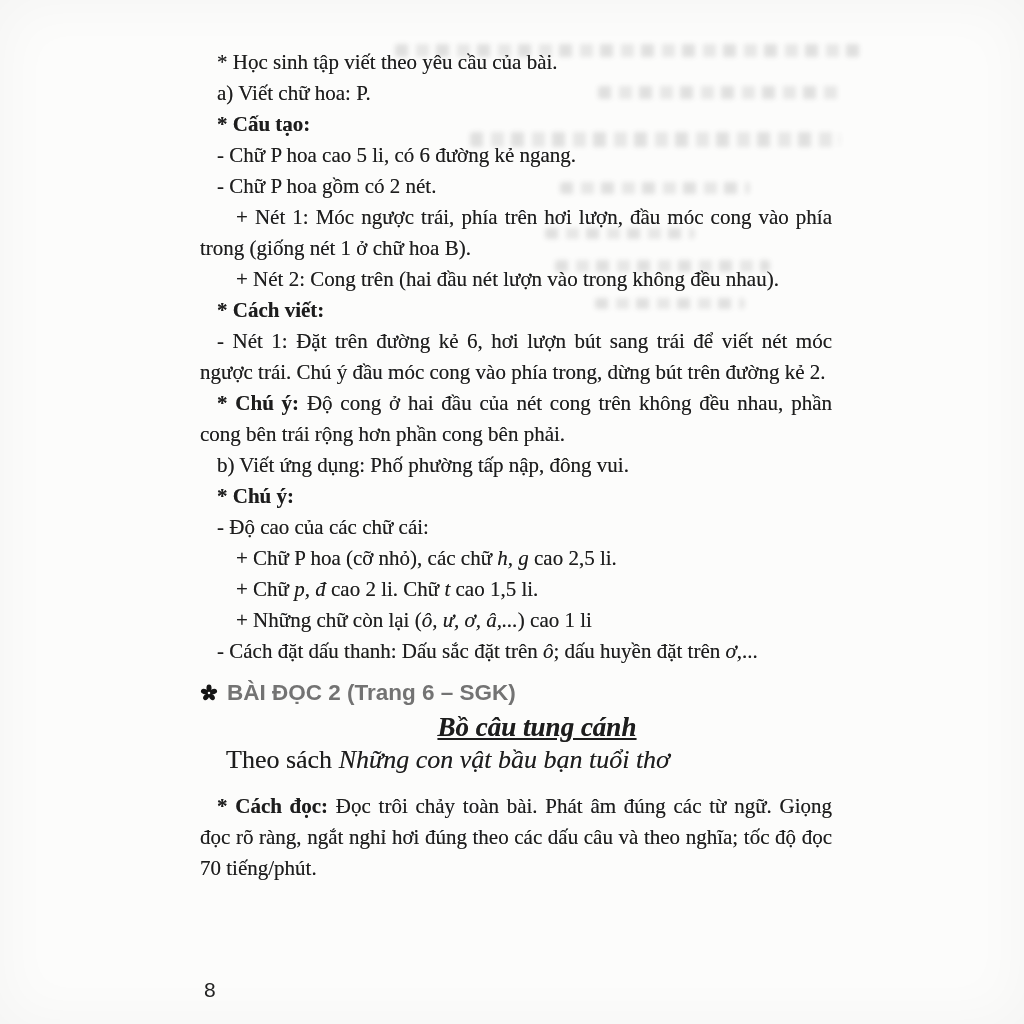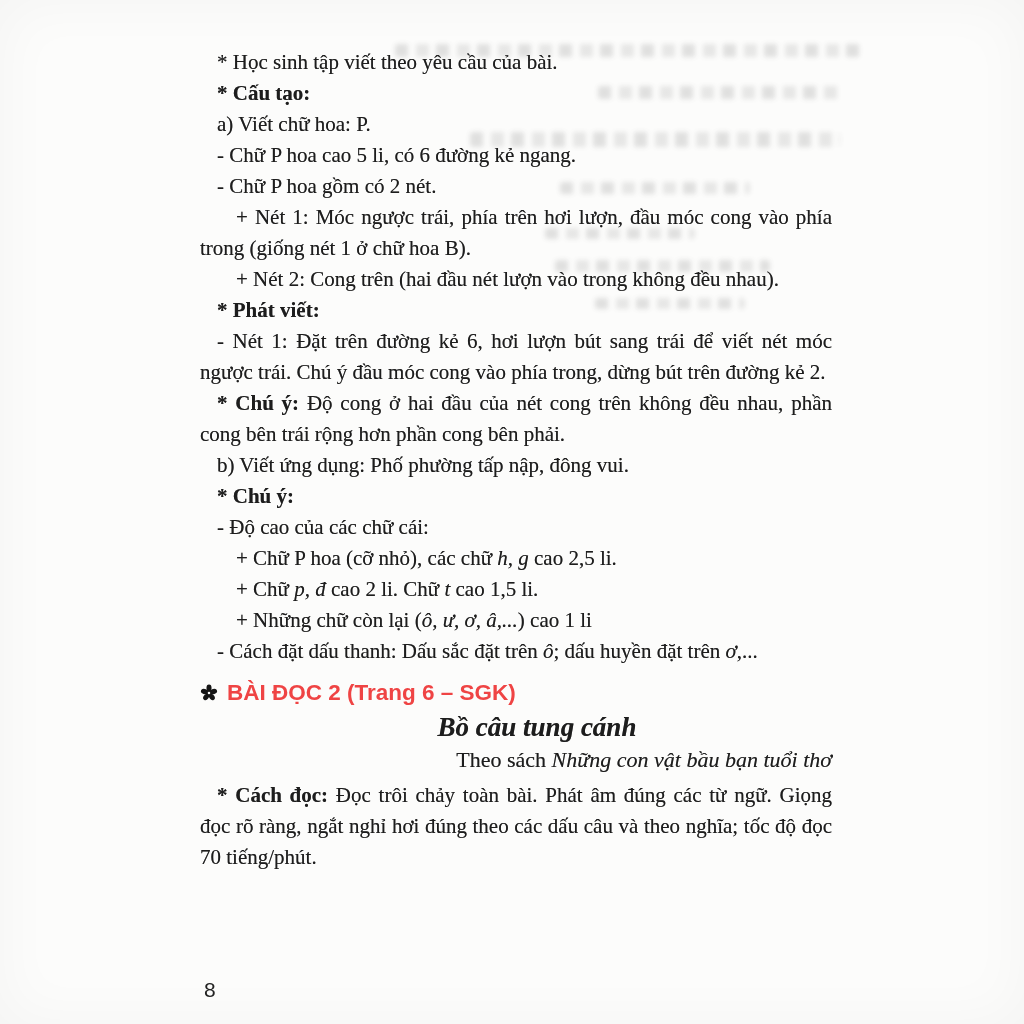--- a/index.html
+++ b/index.html
@@ -32,42 +32,43 @@
   .section-head {
     margin: 12px 0 2px;
     font-family: "Liberation Sans", sans-serif;
     font-weight: bold;
     font-size: 22.5px;
     line-height: 28px;
     display: flex;
     align-items: center;
     gap: 9px;
     text-align: left;
-    color: #ef4444;
+    color: #737373;
   }
   .flower { width: 18px; height: 18px; flex: 0 0 auto; display: inline-block; }
   .reading-title {
     margin: 2px 0 0;
     text-align: center;
     font-weight: bold;
     font-style: italic;
     font-size: 27px;
     line-height: 36px;
     padding-left: 42px;
     text-shadow: 0 0 0.5px rgba(20,20,20,0.6);
+    text-decoration: underline;
   }
   .reading-source {
     margin: 0;
-    text-align: right;
-    font-size: 22px;
+    text-align: left;
+    font-size: 26px;
     line-height: 30px;
     padding-left: 26px;
     text-shadow: 0 0 0.4px rgba(20,20,20,0.5);
   }
-  .cach-doc { margin-top: 5px; }
+  .cach-doc { margin-top: 16px; }
   .page-number {
     position: absolute;
     left: 204px; top: 978px;
     font-size: 21px;
     font-family: "Liberation Sans", sans-serif;
     color: #222;
   }
   
   .ghost {
     position: absolute;
@@ -81,33 +82,33 @@
   }
 </style>
 </head>
 <body>
 
 <div class="scan-page">
 
 
   <p class="p ind1">* Học sinh tập viết theo yêu cầu của bài.</p>
 
+  <p class="p ind1">a) Viết chữ hoa: P.</p>
+
   <p class="p ind1 bold">* Cấu tạo:</p>
-
-  <p class="p ind1">a) Viết chữ hoa: P.</p>
 
   <p class="p ind1">- Chữ P hoa cao 5 li, có 6 đường kẻ ngang.</p>
 
   <p class="p ind1">- Chữ P hoa gồm có 2 nét.</p>
 
   <p class="p ind2">+ Nét 1: Móc ngược trái, phía trên hơi lượn, đầu móc cong vào phía trong (giống nét 1 ở chữ hoa B).</p>
 
   <p class="p ind2">+ Nét 2: Cong trên (hai đầu nét lượn vào trong không đều nhau).</p>
 
-  <p class="p ind1 bold">* Phát viết:</p>
+  <p class="p ind1 bold">* Cách viết:</p>
 
   <p class="p ind1">- Nét 1: Đặt trên đường kẻ 6, hơi lượn bút sang trái để viết nét móc ngược trái. Chú ý đầu móc cong vào phía trong, dừng bút trên đường kẻ 2.</p>
 
 
   <p class="p ind1"><span class="bi">* Chú ý:</span><span> Độ cong ở hai đầu của nét cong trên không đều nhau, phần cong bên trái rộng hơn phần cong bên phải.</span></p>
 
   <p class="p ind1">b) Viết ứng dụng: Phố phường tấp nập, đông vui.</p>
 
   <p class="p ind1 bi">* Chú ý:</p>
 

